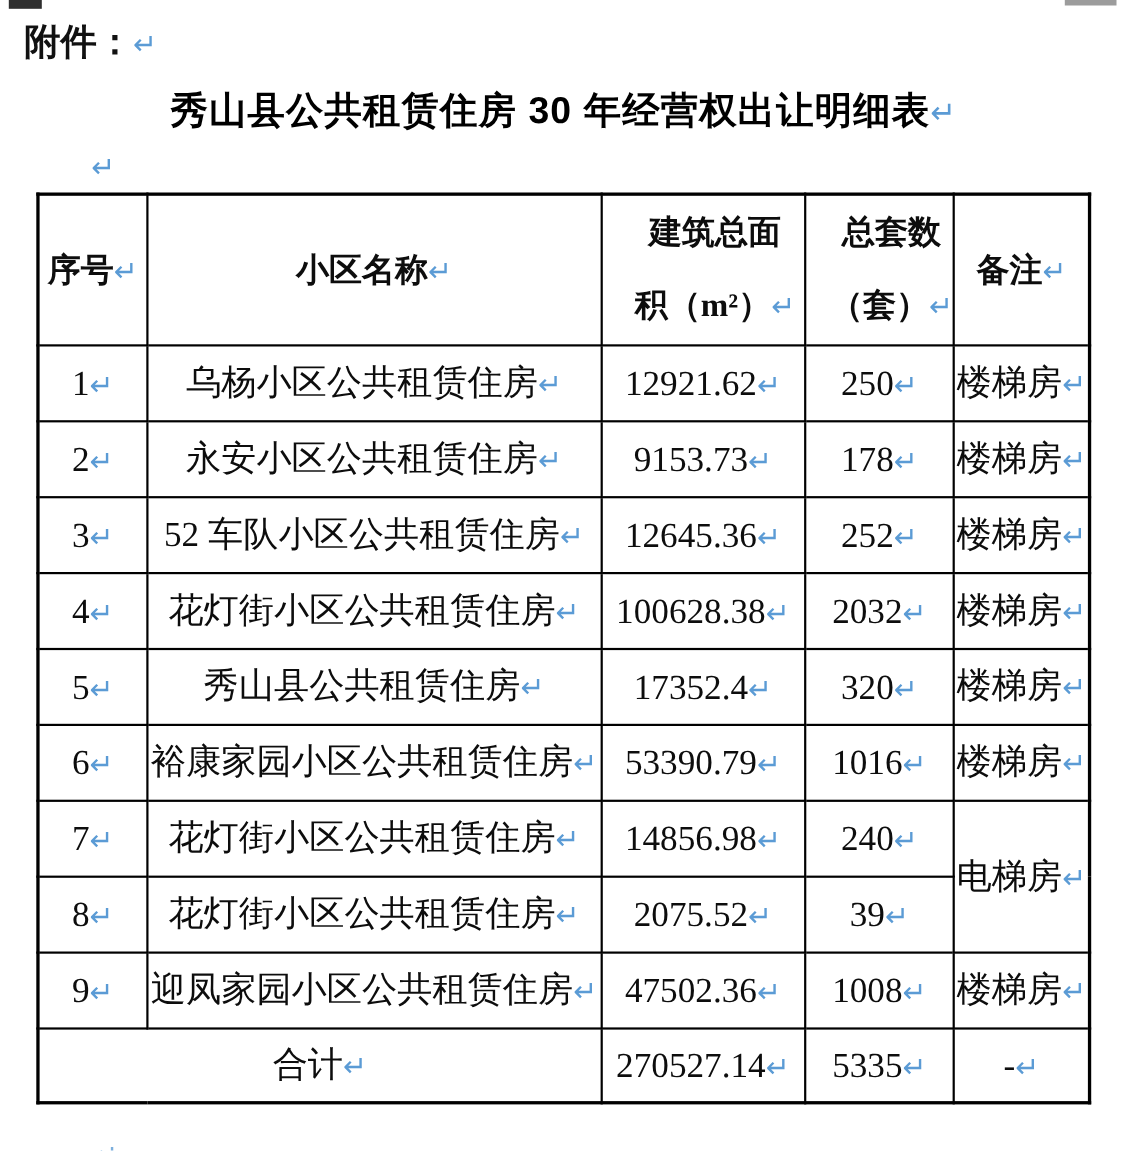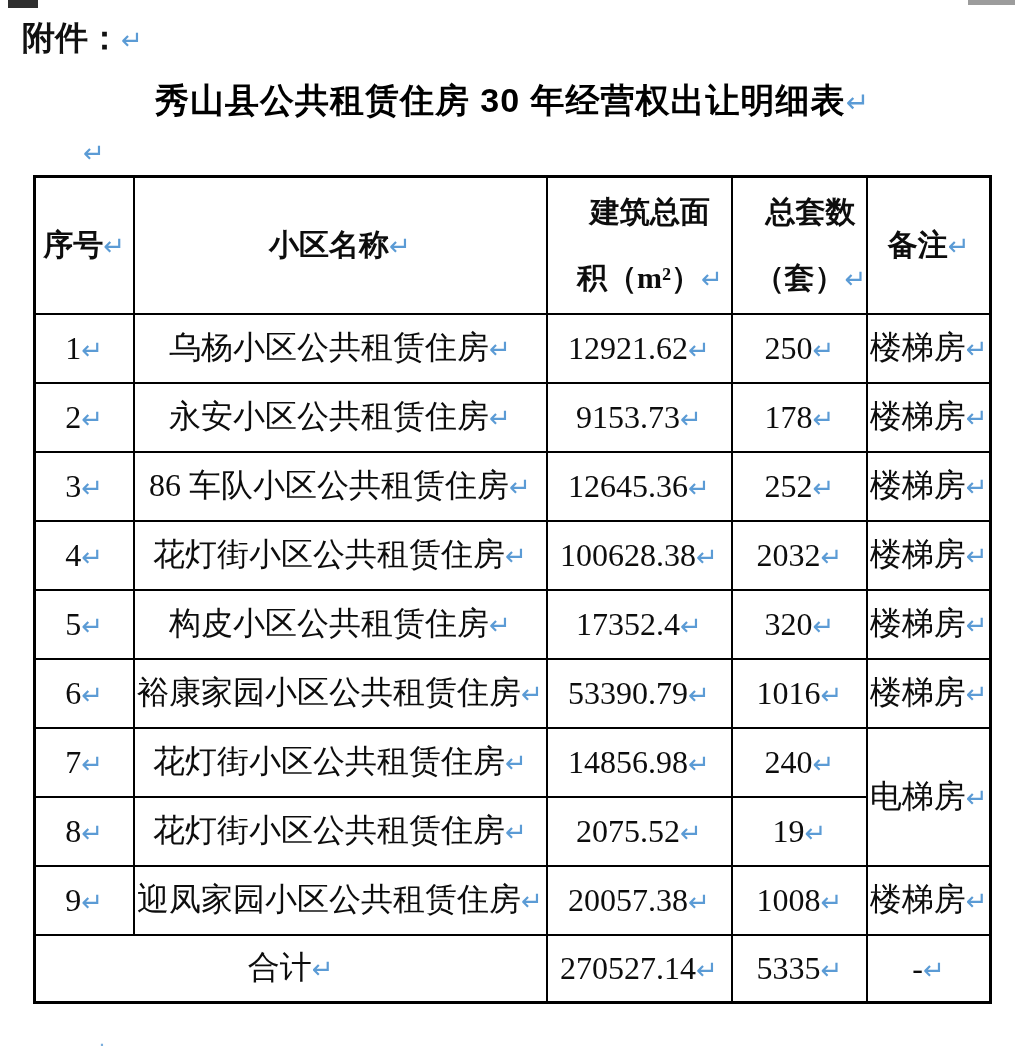--- a/index.html
+++ b/index.html
@@ -121,37 +121,37 @@
     <tr>
       <td class="row-cell"><span>2</span><span class="ret">↵</span></td>
       <td class="row-cell"><span>永安小区公共租赁住房</span><span class="ret">↵</span></td>
       <td class="row-cell"><span>9153.73</span><span class="ret">↵</span></td>
       <td class="row-cell"><span>178</span><span class="ret">↵</span></td>
       <td class="row-cell"><span>楼梯房</span><span class="ret">↵</span></td>
     </tr>
 
     <tr>
       <td class="row-cell"><span>3</span><span class="ret">↵</span></td>
-      <td class="row-cell"><span>86 车队小区公共租赁住房</span><span class="ret">↵</span></td>
+      <td class="row-cell"><span>52 车队小区公共租赁住房</span><span class="ret">↵</span></td>
       <td class="row-cell"><span>12645.36</span><span class="ret">↵</span></td>
       <td class="row-cell"><span>252</span><span class="ret">↵</span></td>
       <td class="row-cell"><span>楼梯房</span><span class="ret">↵</span></td>
     </tr>
 
     <tr>
       <td class="row-cell"><span>4</span><span class="ret">↵</span></td>
       <td class="row-cell"><span>花灯街小区公共租赁住房</span><span class="ret">↵</span></td>
       <td class="row-cell"><span>100628.38</span><span class="ret">↵</span></td>
       <td class="row-cell"><span>2032</span><span class="ret">↵</span></td>
       <td class="row-cell"><span>楼梯房</span><span class="ret">↵</span></td>
     </tr>
 
     <tr>
       <td class="row-cell"><span>5</span><span class="ret">↵</span></td>
-      <td class="row-cell"><span>构皮小区公共租赁住房</span><span class="ret">↵</span></td>
+      <td class="row-cell"><span>秀山县公共租赁住房</span><span class="ret">↵</span></td>
       <td class="row-cell"><span>17352.4</span><span class="ret">↵</span></td>
       <td class="row-cell"><span>320</span><span class="ret">↵</span></td>
       <td class="row-cell"><span>楼梯房</span><span class="ret">↵</span></td>
     </tr>
 
     <tr>
       <td class="row-cell"><span>6</span><span class="ret">↵</span></td>
       <td class="row-cell"><span>裕康家园小区公共租赁住房</span><span class="ret">↵</span></td>
       <td class="row-cell"><span>53390.79</span><span class="ret">↵</span></td>
       <td class="row-cell"><span>1016</span><span class="ret">↵</span></td>
@@ -163,27 +163,27 @@
       <td class="row-cell"><span>花灯街小区公共租赁住房</span><span class="ret">↵</span></td>
       <td class="row-cell"><span>14856.98</span><span class="ret">↵</span></td>
       <td class="row-cell"><span>240</span><span class="ret">↵</span></td>
       <td class="row-cell" rowspan="2"><span>电梯房</span><span class="ret">↵</span></td>
     </tr>
 
     <tr>
       <td class="row-cell"><span>8</span><span class="ret">↵</span></td>
       <td class="row-cell"><span>花灯街小区公共租赁住房</span><span class="ret">↵</span></td>
       <td class="row-cell"><span>2075.52</span><span class="ret">↵</span></td>
-      <td class="row-cell"><span>19</span><span class="ret">↵</span></td>
+      <td class="row-cell"><span>39</span><span class="ret">↵</span></td>
     </tr>
 
     <tr>
       <td class="row-cell"><span>9</span><span class="ret">↵</span></td>
       <td class="row-cell"><span>迎凤家园小区公共租赁住房</span><span class="ret">↵</span></td>
-      <td class="row-cell"><span>20057.38</span><span class="ret">↵</span></td>
+      <td class="row-cell"><span>47502.36</span><span class="ret">↵</span></td>
       <td class="row-cell"><span>1008</span><span class="ret">↵</span></td>
       <td class="row-cell"><span>楼梯房</span><span class="ret">↵</span></td>
     </tr>
 
     <tr>
       <td class="total-cell" colspan="2"><span>合计</span><span class="ret">↵</span></td>
       <td class="total-cell"><span>270527.14</span><span class="ret">↵</span></td>
       <td class="total-cell"><span>5335</span><span class="ret">↵</span></td>
       <td class="total-cell"><span>-</span><span class="ret">↵</span></td>
     </tr>

